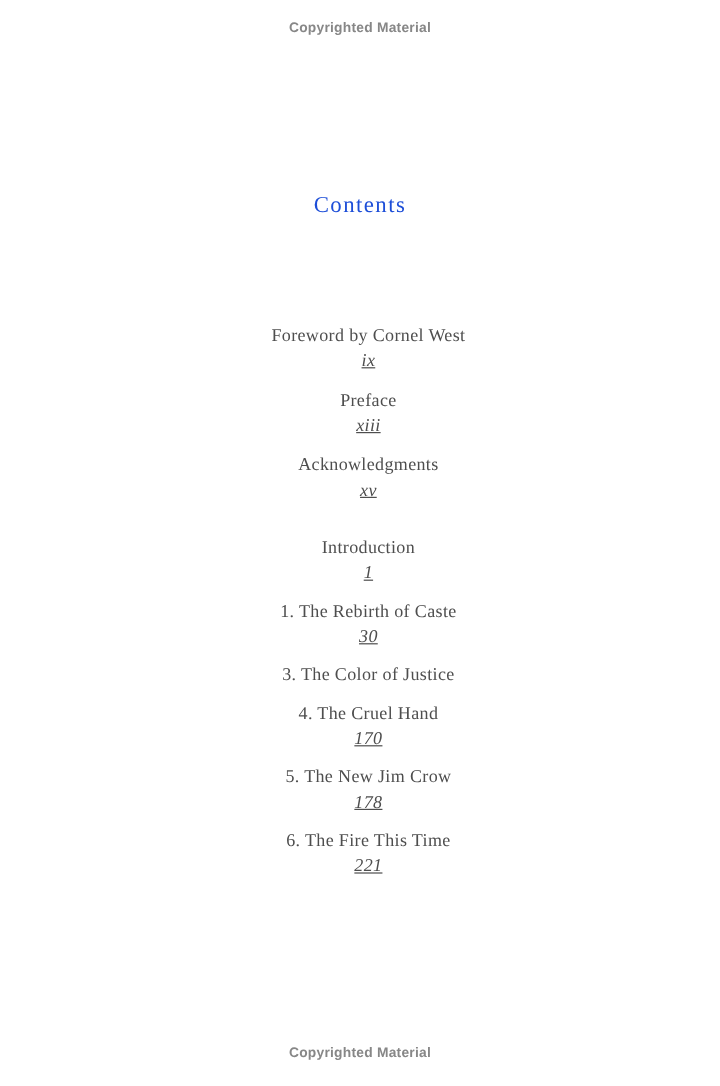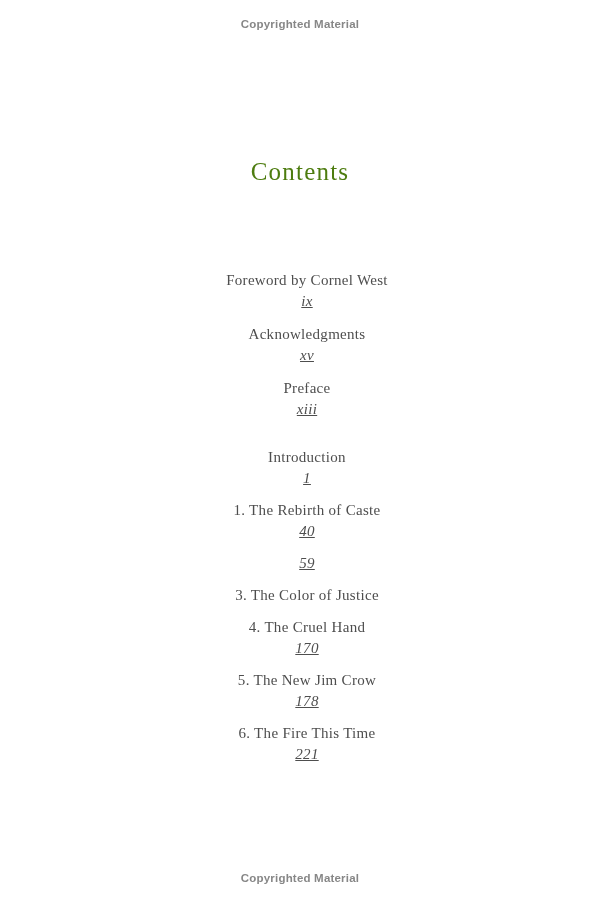--- a/index.html
+++ b/index.html
@@ -28,23 +28,23 @@
     letter-spacing: 0.2px;
   }
   #copyright-top { top: 18px; }
   #copyright-bottom { top: 872px; }
   .page-title {
     position: absolute;
     top: 157px;
     left: 0;
     right: 0;
     text-align: center;
-    font-size: 25px;
+    font-size: 19px;
     line-height: 30px;
-    color: #4d7c0f;
+    color: #1d4ed8;
     letter-spacing: 1.2px;
   }
   .toc {
     position: absolute;
     left: 0;
     right: 0;
     text-align: center;
     font-size: 15px;
     color: #4e4e4e;
     letter-spacing: 0.3px;
@@ -70,40 +70,39 @@
   <div id="copyright-top" class="copyright">Copyrighted Material</div>
 
   <div class="page-title">Contents</div>
 
   <div id="front-matter" class="toc">
       <div class="entry">
         <div class="entry-title">Foreword by Cornel West</div>
         <div class="entry-page">ix</div>
       </div>
       <div class="entry">
+        <div class="entry-title">Preface</div>
+        <div class="entry-page">xiii</div>
+      </div>
+      <div class="entry">
         <div class="entry-title">Acknowledgments</div>
         <div class="entry-page">xv</div>
-      </div>
-      <div class="entry">
-        <div class="entry-title">Preface</div>
-        <div class="entry-page">xiii</div>
       </div>
     </div>
 
   <div id="chapters" class="toc">
       <div class="entry">
         <div class="entry-title">Introduction</div>
         <div class="entry-page">1</div>
       </div>
       <div class="entry">
         <div class="entry-title">1. The Rebirth of Caste</div>
-        <div class="entry-page">40</div>
+        <div class="entry-page">30</div>
       </div>
       <div class="entry">
-        <div class="entry-page">59</div>
       </div>
       <div class="entry">
         <div class="entry-title">3. The Color of Justice</div>
       </div>
       <div class="entry">
         <div class="entry-title">4. The Cruel Hand</div>
         <div class="entry-page">170</div>
       </div>
       <div class="entry">
         <div class="entry-title">5. The New Jim Crow</div>

